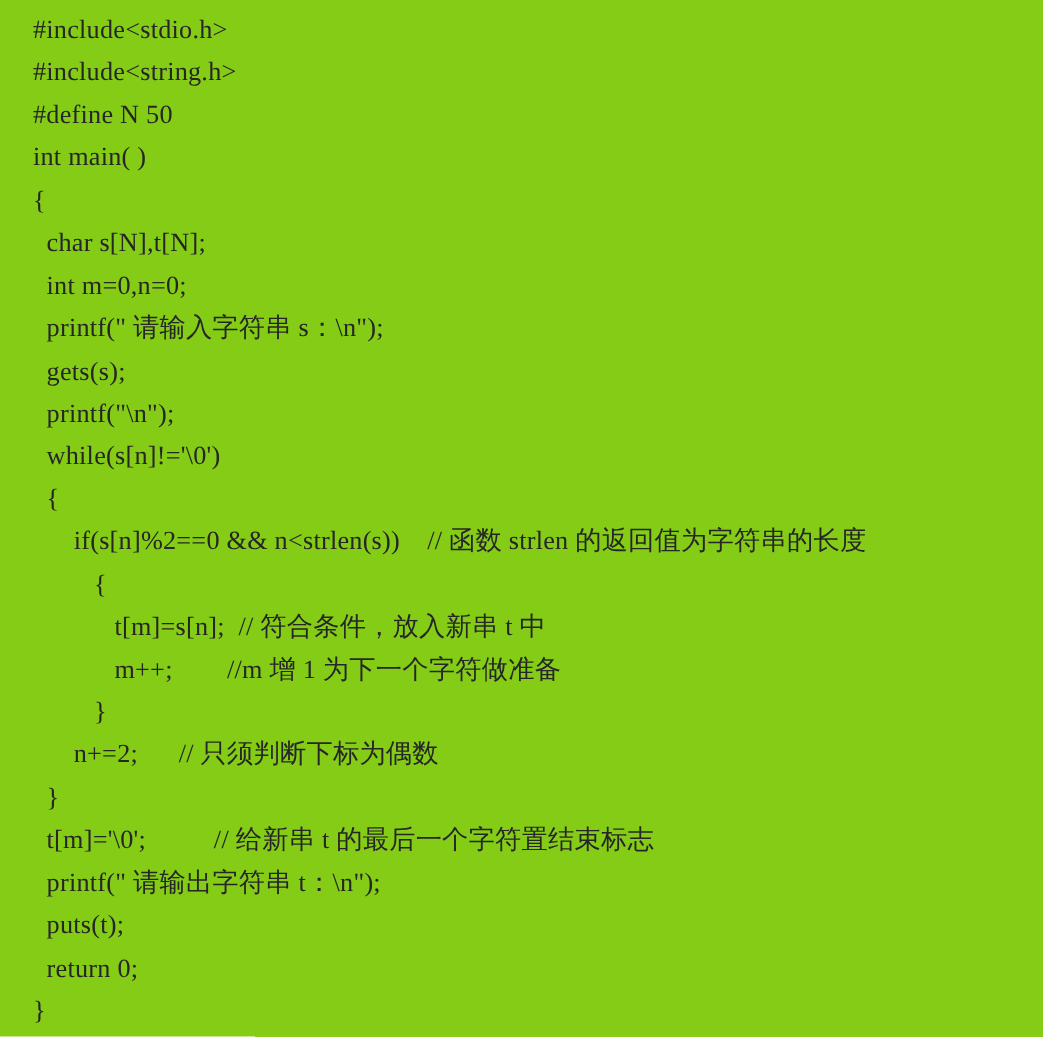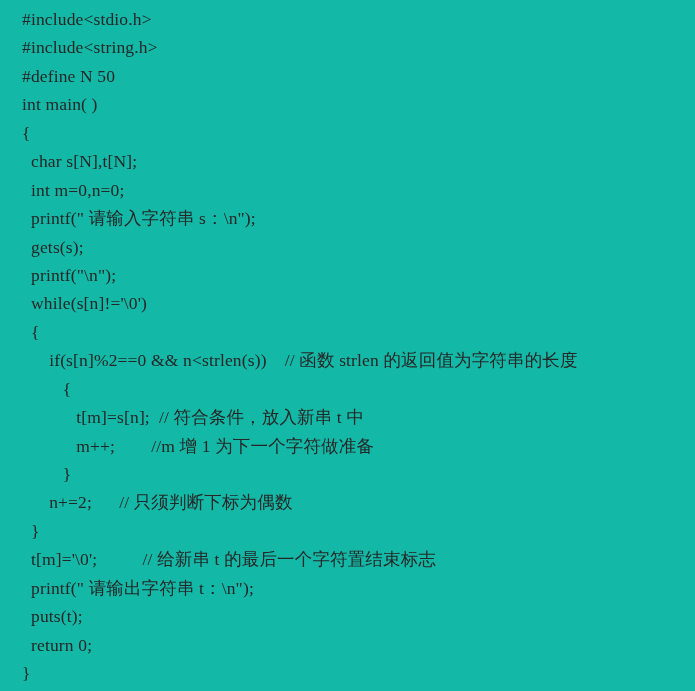--- a/index.html
+++ b/index.html
@@ -4,21 +4,21 @@
 <style>
   html, body {
     margin: 0;
     padding: 0;
     background: #ffffff;
   }
   .page {
     position: relative;
     width: 695px;
     height: 691px;
-    background: #14b8a6;
+    background: #84cc16;
     overflow: hidden;
   }
   .code-block {
     margin: 0;
     padding: 5px 6px 0 22px;
     font-family: "Liberation Serif", "DejaVu Serif", serif;
     font-size: 17.5px;
     line-height: 28.45px;
     color: #262626;
     white-space: pre;

